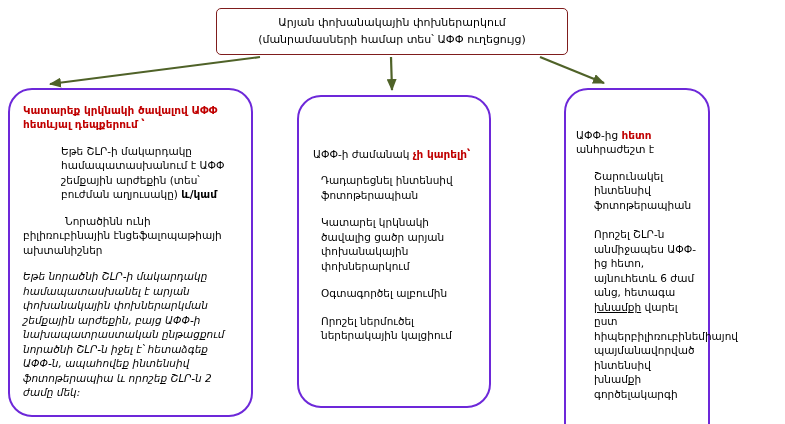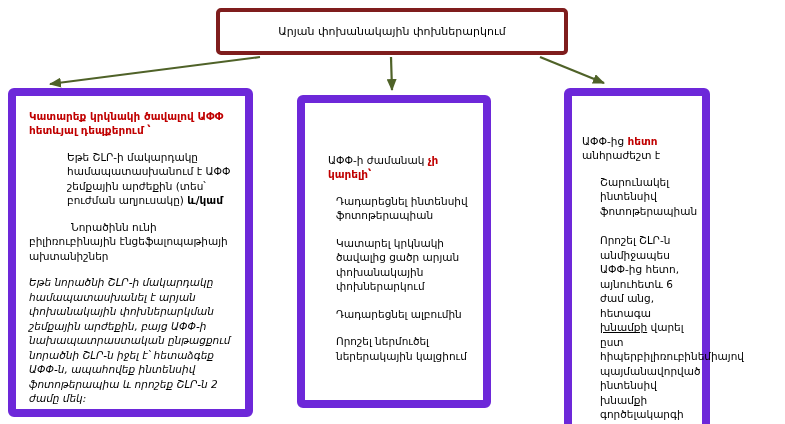--- a/index.html
+++ b/index.html
@@ -11,41 +11,41 @@
     background: #ffffff;
     font-family: "DejaVu Sans", "Liberation Sans", sans-serif;
     color: #000000;
     overflow: hidden;
   }
   
   .topbox {
     position: absolute;
     left: 216px; top: 8px;
     width: 352px; height: 47px;
-    border: 4px solid #7f1d1d;
+    border: 1px solid #7f1d1d;
     border-radius: 5px;
     background: #ffffff;
     display: flex; flex-direction: column;
     align-items: center; justify-content: center;
     gap: 3px;
     text-align: center;
     font-size: 11px;
     line-height: 1.25;
   }
   
   .rbox {
     position: absolute;
-    border: 8px solid #6d28d9;
-    border-radius: 6px;
+    border: 2px solid #6d28d9;
+    border-radius: 24px;
     background: #ffffff;
     font-size: 10.5px;
     line-height: 1.38;
   }
   #leftbox  { left: 8px;   top: 88px; width: 245px; height: 329px; padding: 13px 13px 10px 13px; }
-  #midbox   { left: 297px; top: 95px; width: 194px; height: 313px; padding: 50px 12px 10px 23px; }
+  #midbox   { left: 297px; top: 95px; width: 194px; height: 313px; padding: 50px 12px 10px 14px; }
   #rightbox { left: 564px; top: 88px; width: 146px; height: 367px; padding: 38px 8px  10px 10px; }
 
   p { margin: 0 0 12px 0; }
   .red   { color: #C00000; }
   .bold  { font-weight: bold; }
   .it    { font-style: italic; }
   .und   { text-decoration: underline; }
   .ind   { margin-left: 38px; }          
   .tind  { text-indent: 42px; }          
   .mitem { margin: 0 0 13px 8px; }       
@@ -64,34 +64,35 @@
         <path d="M0,0 L12,5 L0,10 Z" fill="#4F6228"></path>
       </marker>
     </defs>
     <line x1="260" y1="57" x2="50" y2="84" stroke="#4F6228" stroke-width="2.2" marker-end="url(#ah)"></line>
     <line x1="391" y1="57" x2="392" y2="90" stroke="#4F6228" stroke-width="2.2" marker-end="url(#ah)"></line>
     <line x1="540" y1="57" x2="604" y2="83" stroke="#4F6228" stroke-width="2.2" marker-end="url(#ah)"></line>
   </svg>
 
   <div class="topbox">
     <div>Արյան փոխանակային փոխներարկում</div>
+    <div>(մանրամասների համար տես՝ ԱՓՓ ուղեցույց)</div>
   </div>
 
   <div class="rbox" id="leftbox">
     <p class="red bold">Կատարեք կրկնակի ծավալով ԱՓՓ հետևյալ դեպքերում ՝</p>
     <p class="ind"><span>Եթե ՇԼՐ-ի մակարդակը համապատասխանում է ԱՓՓ շեմքային արժեքին (տես՝ բուժման աղյուսակը) </span><span class="bold">և/կամ</span></p>
     <p class="tind">Նորածինն ունի բիլիռուբինային էնցեֆալոպաթիայի ախտանիշներ</p>
     <p class="it">Եթե նորածնի ՇԼՐ-ի մակարդակը համապատասխանել է արյան փոխանակային փոխներարկման շեմքային արժեքին, բայց ԱՓՓ-ի նախապատրաստական ընթացքում նորածնի ՇԼՐ-ն իջել է՝ հետաձգեք ԱՓՓ-ն, ապահովեք ինտենսիվ ֆոտոթերապիա և որոշեք ՇԼՐ-ն 2 ժամը մեկ:</p>
   </div>
 
   <div class="rbox" id="midbox">
     <p><span>ԱՓՓ-ի ժամանակ </span><span class="red bold">չի կարելի՝</span></p>
     <p class="mitem">Դադարեցնել ինտենսիվ ֆոտոթերապիան</p>
     <p class="mitem">Կատարել կրկնակի ծավալից ցածր արյան փոխանակային փոխներարկում</p>
-    <p class="mitem">Դադարեցնել ալբումին</p>
+    <p class="mitem">Օգտագործել ալբումին</p>
     <p class="mitem">Որոշել ներմուծել ներերակային կալցիում</p>
   </div>
 
   <div class="rbox" id="rightbox">
     <p><span>ԱՓՓ-ից </span><span class="red bold">հետո</span><span> անհրաժեշտ է</span></p>
     <p class="ritem">Շարունակել ինտենսիվ ֆոտոթերապիան</p>
     <p class="ritem"><span>Որոշել ՇԼՐ-ն անմիջապես ԱՓՓ-ից հետո, այնուհետև 6 ժամ անց, հետագա </span><span class="und">խնամքի</span><span> վարել ըստ հիպերբիլիռուբինեմիայով պայմանավորված ինտենսիվ խնամքի գործելակարգի</span></p>
   </div>
 
 </div>

